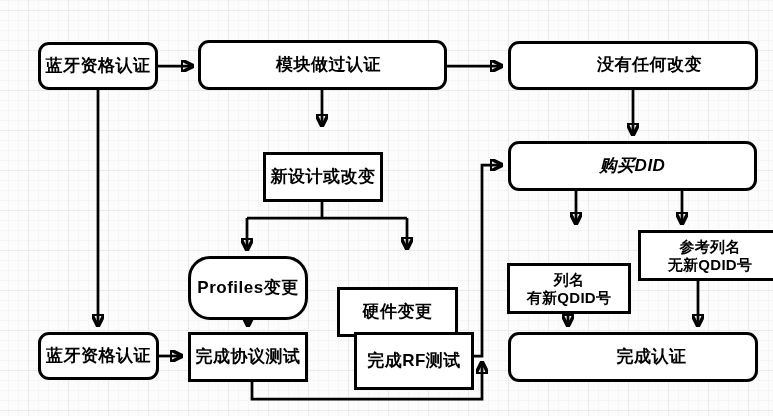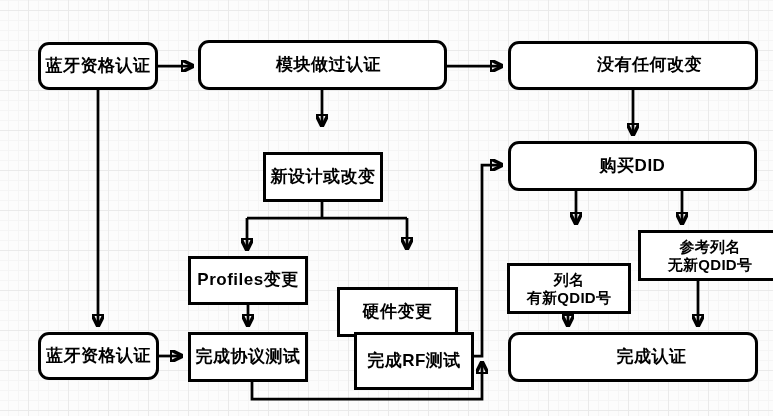--- a/index.html
+++ b/index.html
@@ -92,29 +92,29 @@
   </div>
 
   <div class="node rounded" style="left:198px; top:40px; width:249px; height:50px;padding-left:12px;">
     <span>模块做过认证</span>
   </div>
 
   <div class="node rounded" style="left:508px; top:41px; width:250px; height:49px;padding-left:33px;">
     <span>没有任何改变</span>
   </div>
 
-  <div class="node rounded" style="left:508px; top:141px; width:249px; height:50px;">
+  <div class="node rounded" style="left:508px; top:141px; width:249px; height:50px;font-style:italic;">
     <span>购买DID</span>
   </div>
 
   <div class="node" style="left:263px; top:132px; width:120px; height:50px;margin-top:20px;">
     <span>新设计或改变</span>
   </div>
 
-  <div class="node" style="left:188px; top:256px; width:120px; height:49px;">
+  <div class="node" style="left:188px; top:256px; width:120px; height:64px;border-radius:22px;">
     <span>Profiles变更</span>
   </div>
 
   <div class="node" style="left:337px; top:255px; width:121px; height:50px;margin-top:32px;">
     <span>硬件变更</span>
   </div>
 
   <div class="node rounded" style="left:38px; top:332px; width:121px; height:48px;">
     <span>蓝牙资格认证</span>
   </div>

